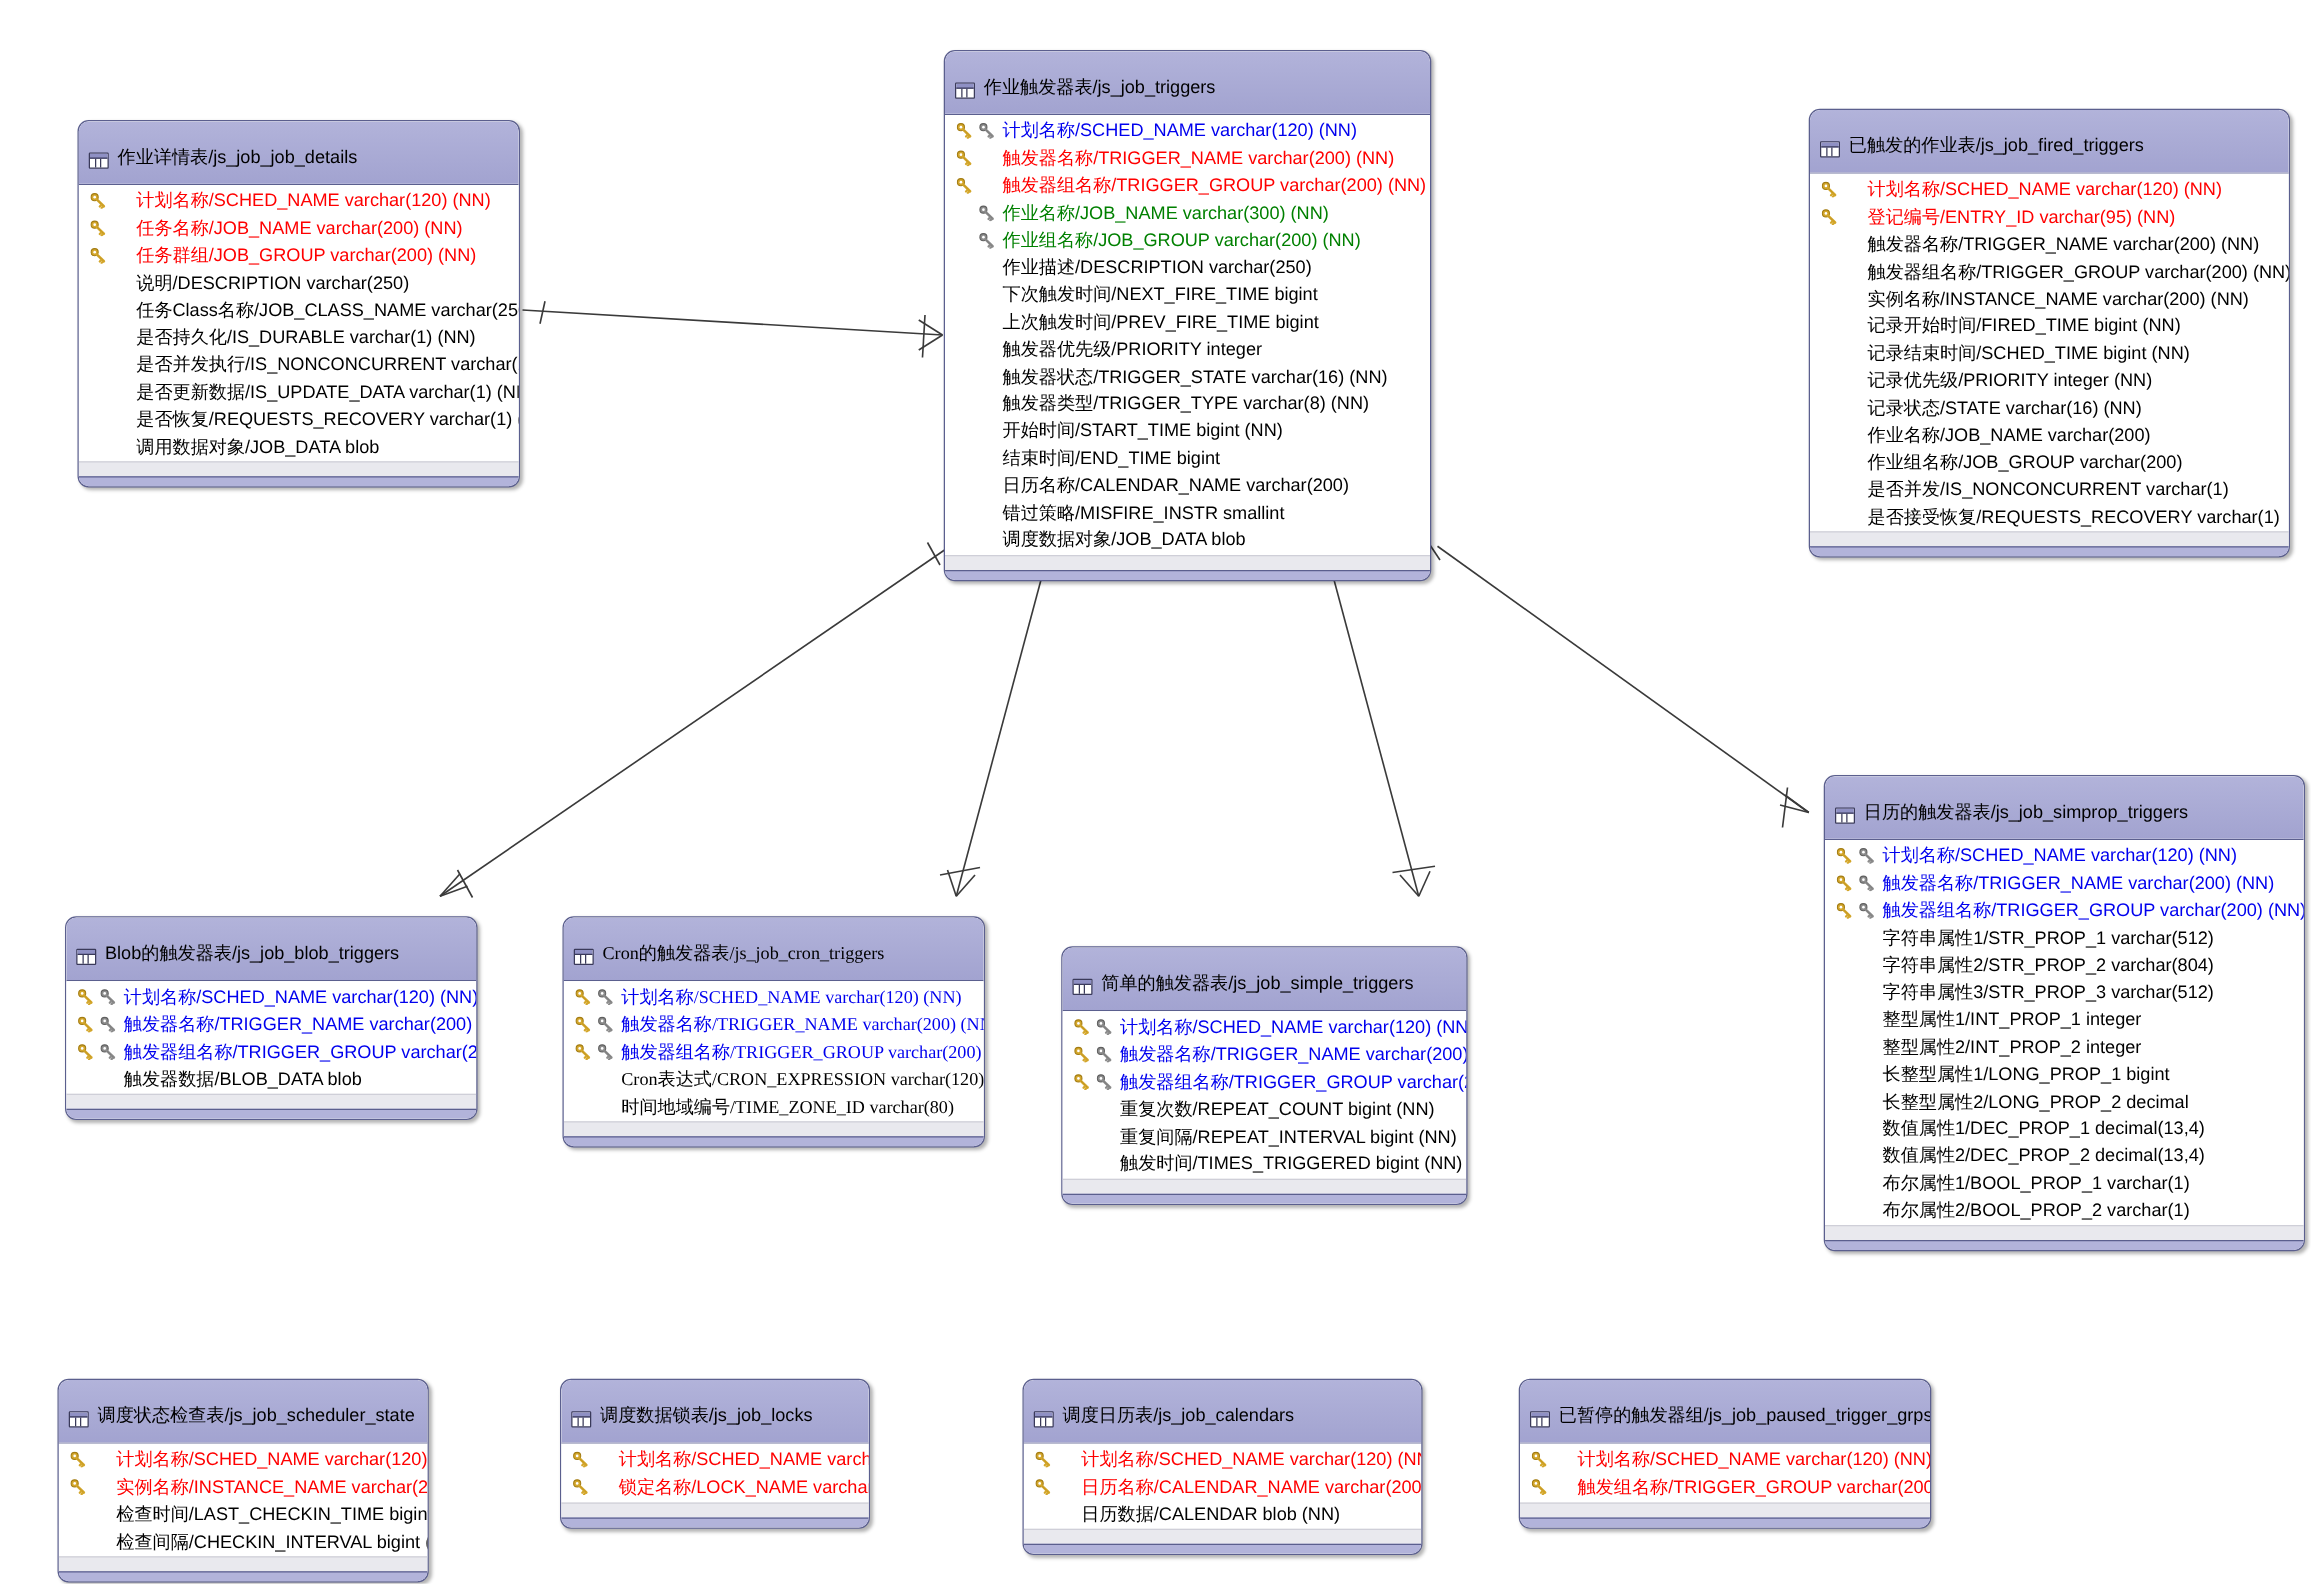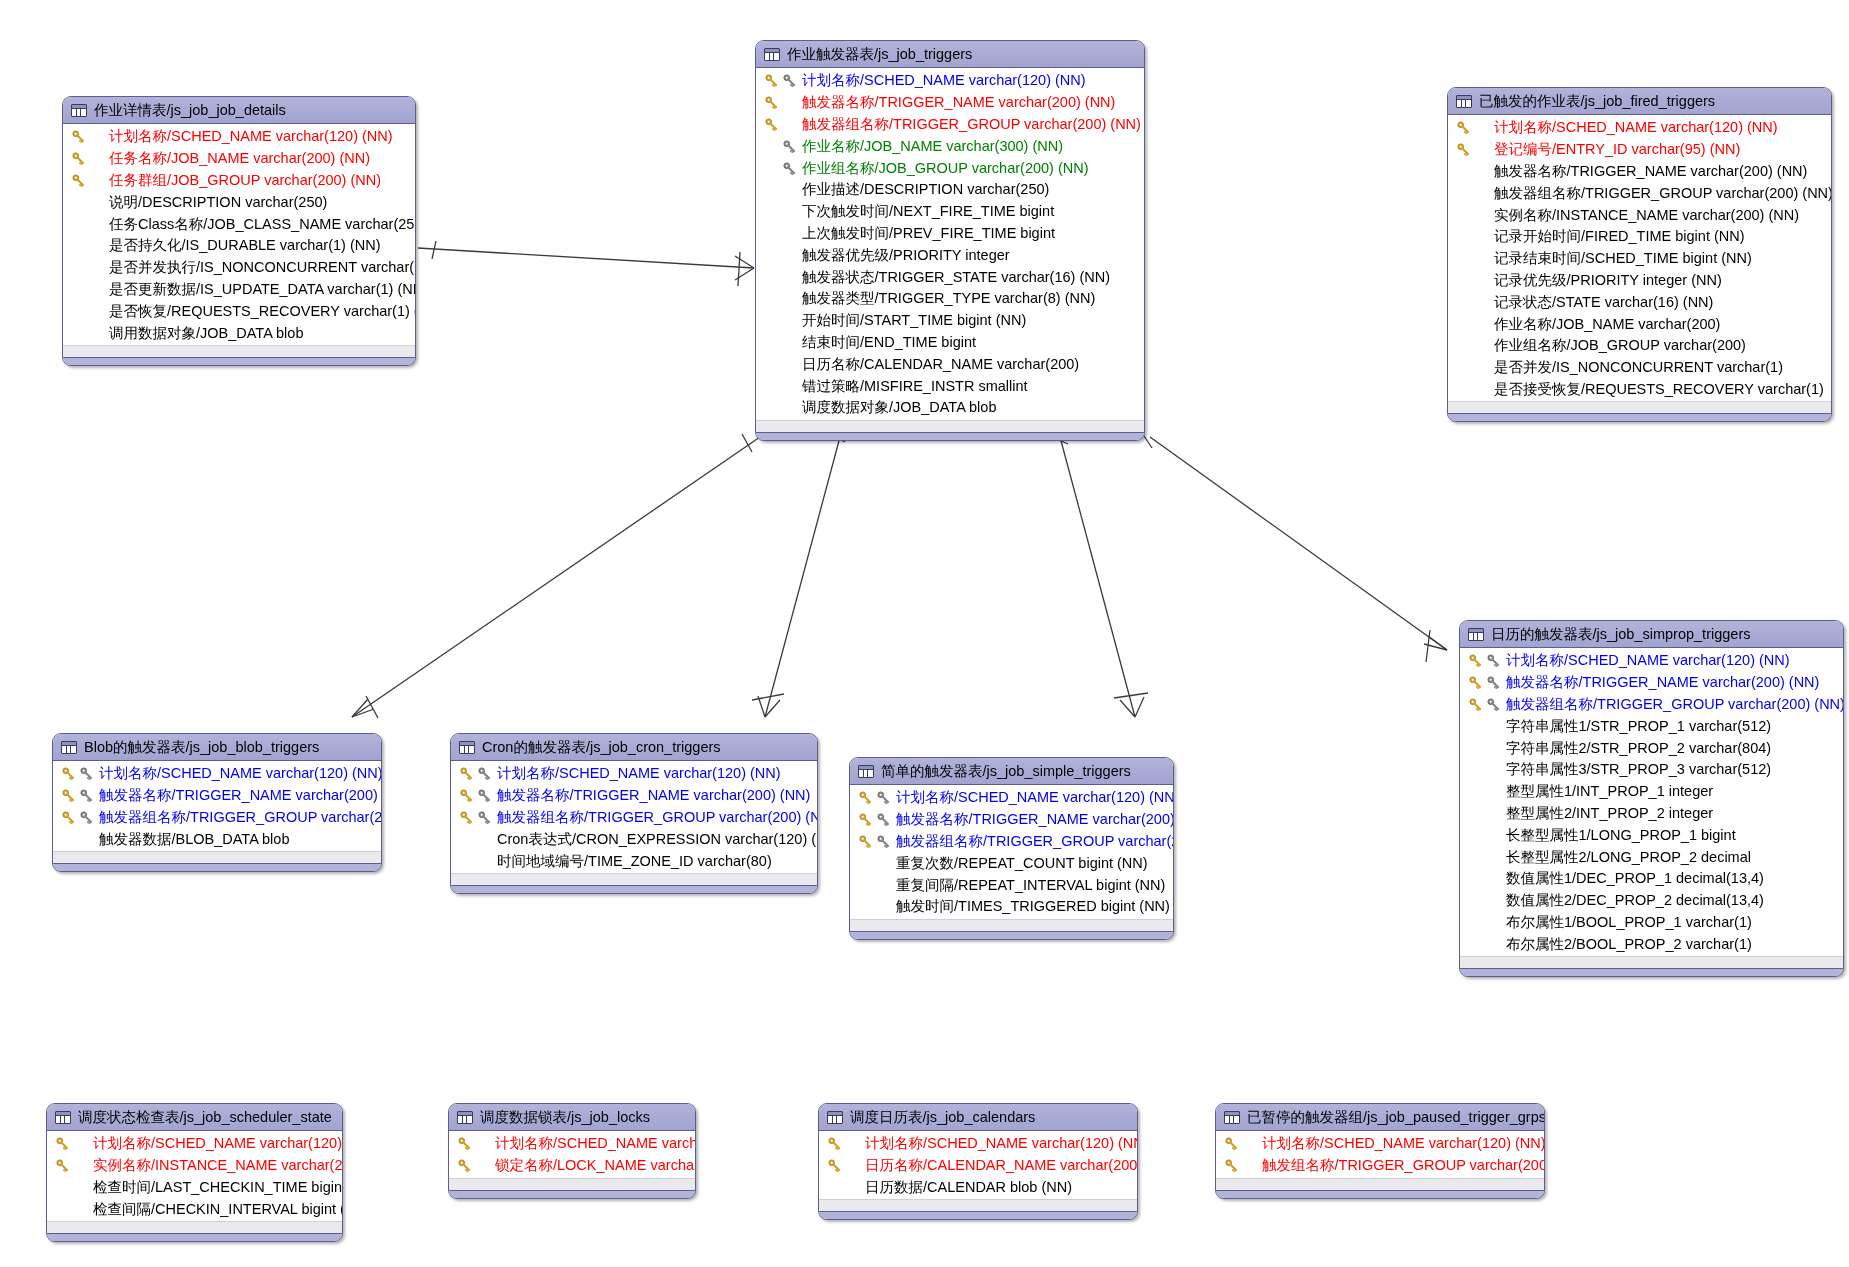--- a/index.html
+++ b/index.html
@@ -18,22 +18,22 @@
     border-radius:9px;
     box-shadow:2px 2px 3px rgba(0,0,0,.30);
     box-sizing:border-box;
     overflow:hidden;
     z-index:5;
   }
   .ent-header{
     background:linear-gradient(#b2b3da,#a2a3d0);
     border-bottom:1px solid #5b5f8e;
     height:26px;
-    display:flex;align-items:center;
-    padding:0 8px;
+    display:flex;align-items:flex-end;
+    padding:12px 8px;
     gap:7px;
     border-top-left-radius:8px;border-top-right-radius:8px;
   }
   .tbl-icon{
     width:14px;height:11px;flex:0 0 auto;
     border:1px solid #3a3a5a;
     background:#ffffff;
     position:relative;border-radius:1px;
   }
   .tbl-icon:before{
@@ -644,21 +644,21 @@
         </div>
         <div class="attr">
           <span class="keyslot"></span>
           <span class="keyslot2"></span>
           <span class="attr-text c-black">触发器数据/BLOB_DATA blob</span>
         </div>
       </div>
     <div class="ent-footer"></div>
     <div class="ent-foot2"></div>
   </div>
-    <div class="entity" style="left: 450px; top: 733px; width: 368px;">
+    <div class="entity" style="left: 450px; top: 733px; width: 338px; font-family: Liberation Serif, serif;">
     <div class="ent-header">
       <span class="tbl-icon"></span>
       <span class="ent-title">Cron的触发器表/js_job_cron_triggers</span>
     </div>
     <div class="ent-body">
         <div class="attr">
           <span class="keyslot">
             <svg class="key" viewBox="0 0 16 16">
               <circle cx="4.6" cy="4.6" r="3.5" fill="#d4a72c" stroke="#a37c12" stroke-width="1"></circle>
               <circle cx="4.6" cy="4.6" r="1.3" fill="#ffffff"></circle>

